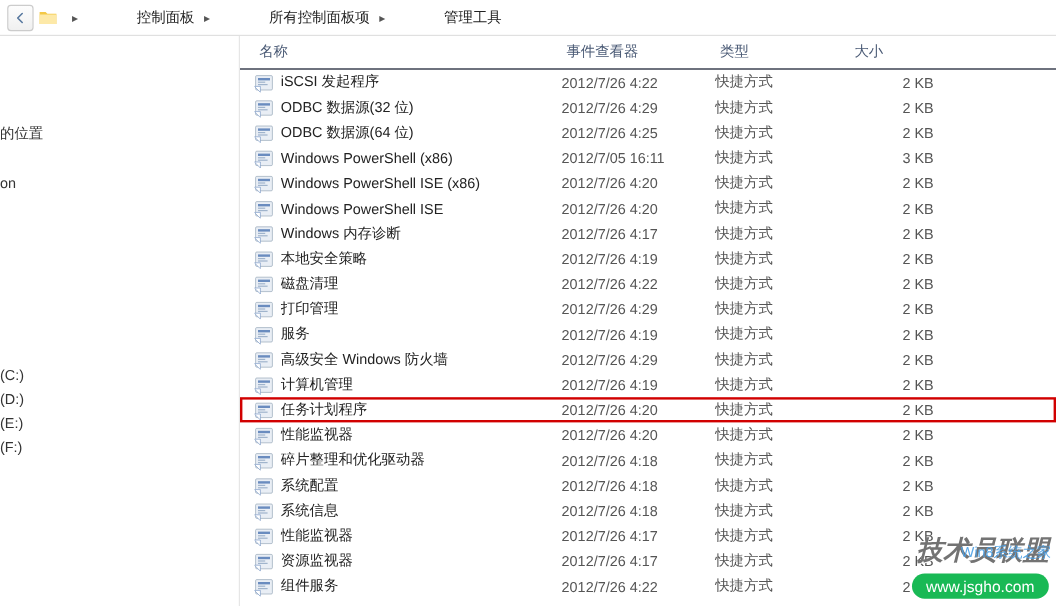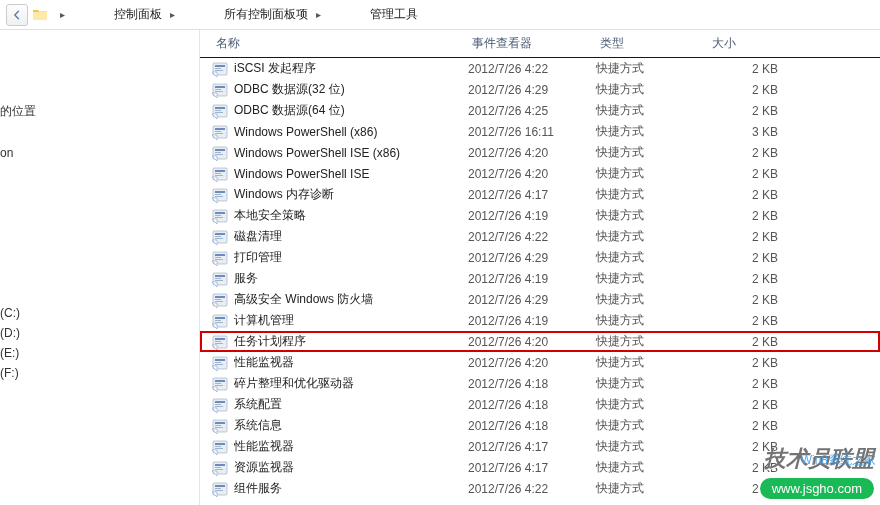--- a/index.html
+++ b/index.html
@@ -147,21 +147,21 @@
                 <rect x="1" y="2" width="14" height="12" rx="1" fill="#e9eef5" stroke="#9ab" stroke-width="0.6"></rect>
                 <rect x="3" y="4" width="10" height="2" fill="#6a8cbf"></rect>
                 <rect x="3" y="7" width="6" height="1" fill="#a0b4cc"></rect>
                 <rect x="3" y="9" width="8" height="1" fill="#a0b4cc"></rect>
                 <path d="M0 11 L5 11 L5 16 Z" fill="#fff" stroke="#6a8cbf" stroke-width="0.5"></path>
                 <path d="M1.5 14 L3 12.5 M1.5 12.5 L3 14" stroke="#3a6" stroke-width="0.8" fill="none" opacity="0"></path>
                 <path d="M10 10 L15 15" stroke="none"></path>
               </svg>
             </span>
             <span class="name">Windows PowerShell (x86)</span>
-            <span class="date">2012/7/26 16:11</span>
+            <span class="date">2012/7/05 16:11</span>
             <span class="type">快捷方式</span>
             <span class="size">3 KB</span>
           </div>
           <div class="row">
             <span class="icon shortcut-icon">
               <svg viewBox="0 0 16 16">
                 <rect x="1" y="2" width="14" height="12" rx="1" fill="#e9eef5" stroke="#9ab" stroke-width="0.6"></rect>
                 <rect x="3" y="4" width="10" height="2" fill="#6a8cbf"></rect>
                 <rect x="3" y="7" width="6" height="1" fill="#a0b4cc"></rect>
                 <rect x="3" y="9" width="8" height="1" fill="#a0b4cc"></rect>

